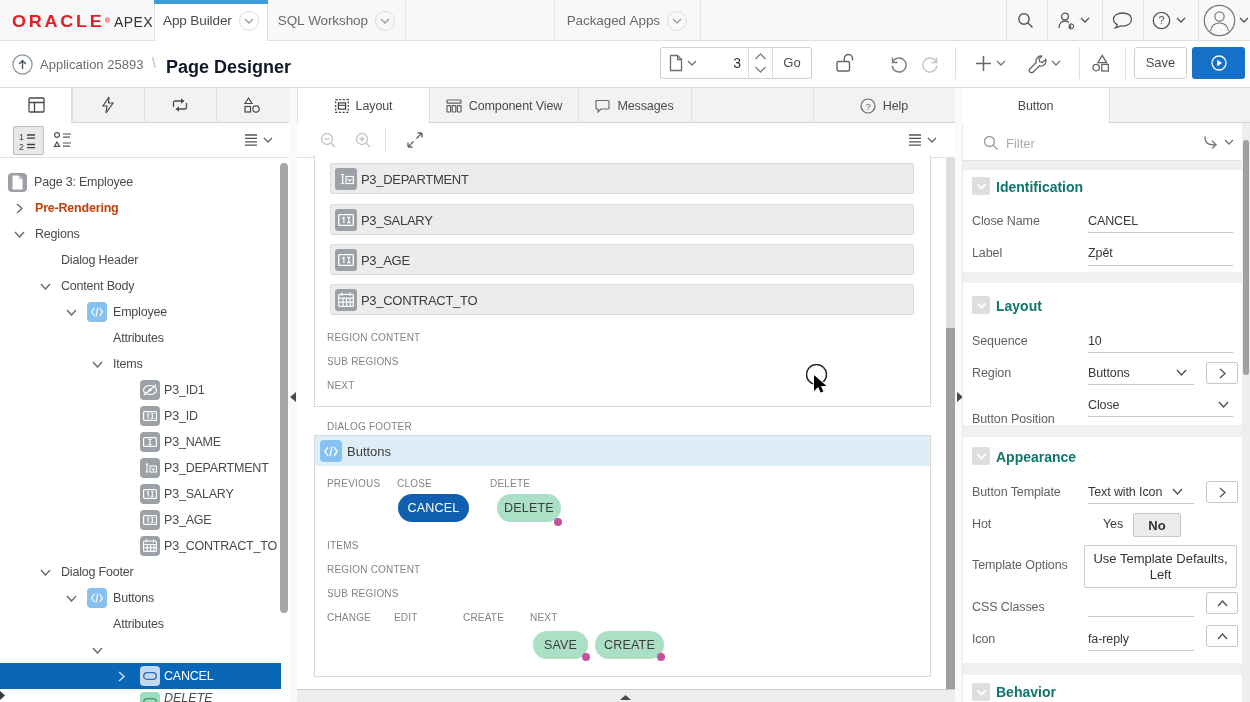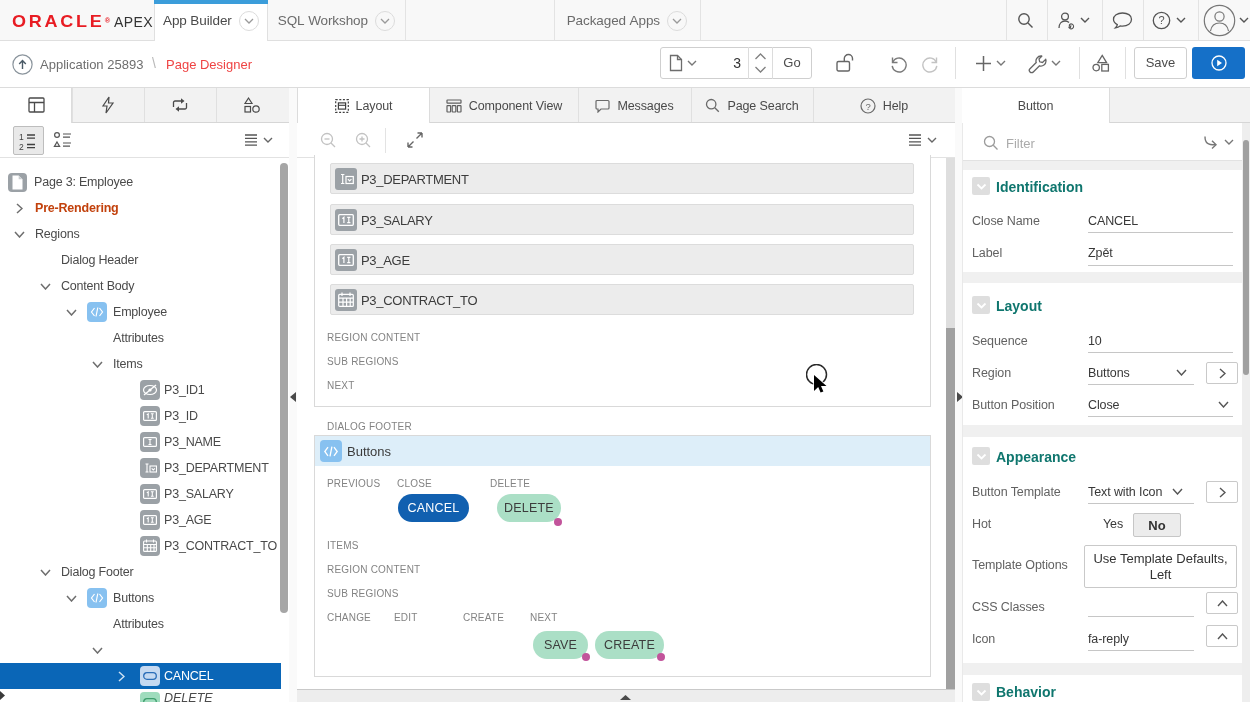--- a/index.html
+++ b/index.html
@@ -118,21 +118,21 @@
 
   <div id="bar2"></div>
   <div class="abs" style="left:12px;top:54px">
       <svg width="21" height="21" viewBox="0 0 21 21">
         <circle cx="10.5" cy="10.5" r="9.6" stroke="#8a949c" stroke-width="1.2" fill="none"></circle>
         <path d="M10.5 15V7M7.2 10L10.5 6.6l3.3 3.4" stroke="#4a5a66" stroke-width="1.4" fill="none"></path>
       </svg>
     </div>
   <div class="abs" style="left:40px;top:57px;font-size:13px;color:#6e6e6e">Application 25893</div>
   <div class="abs" style="left:152px;top:55px;font-size:14px;color:#b9b9b9">\</div>
-  <div class="abs" style="left:166px;top:57px;font-size:13px;font-weight:normal;color:#ef4444">Page Designer</div>
+  <div class="abs" style="left:166px;top:57px;font-size:18px;font-weight:bold;color:#0f172a">Page Designer</div>
 
   <div class="btn" style="left:660px;top:47px;width:152px;height:32px"></div>
   <div class="abs" style="left:669px;top:54px">
       <svg width="14" height="18" viewBox="0 0 14 18">
         <path d="M1.5 1.5h7l4 4v11h-11z" stroke="#6d6d6d" stroke-width="1.3" fill="none"></path>
         <path d="M8.5 1.5v4h4" stroke="#6d6d6d" stroke-width="1.3" fill="none"></path>
       </svg>
     </div>
   <div class="abs" style="left:687px;top:60px">
       <svg width="10" height="6">
@@ -460,24 +460,20 @@
           <rect x="1" y="6.6" width="3.6" height="6.4" rx="0.5"></rect>
           <rect x="6.2" y="6.6" width="3.6" height="6.4" rx="0.5"></rect>
           <rect x="11.4" y="6.6" width="3.6" height="6.4" rx="0.5"></rect>
         </g>
       </svg>Component View</div>
   <div class="abs" style="left:578px;top:88px;width:1px;height:34px;background:#e0e0e0"></div>
   <div class="ptab" style="left:578px;width:113px"><svg width="15" height="14" viewBox="0 0 15 14" style="margin-right:7px">
         <path d="M2 1.5h11a1 1 0 0 1 1 1V9a1 1 0 0 1-1 1H6l-3 3v-3H2a1 1 0 0 1-1-1V2.5a1 1 0 0 1 1-1z" stroke="#6a6a6a" stroke-width="1.2" fill="none"></path>
       </svg>Messages</div>
   <div class="abs" style="left:691px;top:88px;width:1px;height:34px;background:#e0e0e0"></div>
-  <div class="ptab" style="left:691px;width:122px"><svg width="15" height="15" viewBox="0 0 15 15" style="margin-right:7px">
-        <circle cx="6.2" cy="6.2" r="4.7" stroke="#6a6a6a" stroke-width="1.3" fill="none"></circle>
-        <path d="M9.8 9.8l4 4" stroke="#6a6a6a" stroke-width="1.3"></path>
-      </svg>Page Search</div>
   <div class="abs" style="left:813px;top:88px;width:1px;height:34px;background:#e0e0e0"></div>
   <div class="ptab" style="left:813px;width:142px"><svg width="16" height="16" viewBox="0 0 16 16" style="margin-right:7px">
         <circle cx="8" cy="8" r="7" stroke="#6a6a6a" stroke-width="1.2" fill="none"></circle>
         <text x="8" y="11.6" text-anchor="middle" font-size="9.5" fill="#6a6a6a" font-family="Liberation Sans">?</text>
       </svg>Help</div>
 
   <div class="ptool" style="left:297px;width:658px"></div>
   <div class="abs" style="left:320px;top:132px">
       <svg width="17" height="17" viewBox="0 0 17 17">
         <circle cx="7" cy="7" r="5.5" stroke="#c2c2c2" stroke-width="1.3" fill="none"></circle>
@@ -667,21 +663,21 @@
       <svg width="11" height="7">
         <path d="M1 1l4.5 5L10 1" stroke="#555" stroke-width="1.4" fill="none"></path>
       </svg>
     </div>
   <div class="punder" style="top:384px;width:106px"></div>
   <div class="pbtn" style="top:362px">
       <svg width="7" height="11">
         <path d="M1 1l5 4.5L1 10" stroke="#555" stroke-width="1.4" fill="none"></path>
       </svg>
     </div>
-  <div class="plabel" style="top:398px">Button Position</div>
+  <div class="plabel" style="top:412px">Button Position</div>
   <div class="pval" style="top:398px">Close</div>
   <div class="abs" style="left:1218px;top:401px">
       <svg width="11" height="7">
         <path d="M1 1l4.5 5L10 1" stroke="#555" stroke-width="1.4" fill="none"></path>
       </svg>
     </div>
   <div class="punder" style="top:416px;width:145px"></div>
   <div class="gband" style="top:425px"></div>
 
   <div class="secic" style="top:447px">

